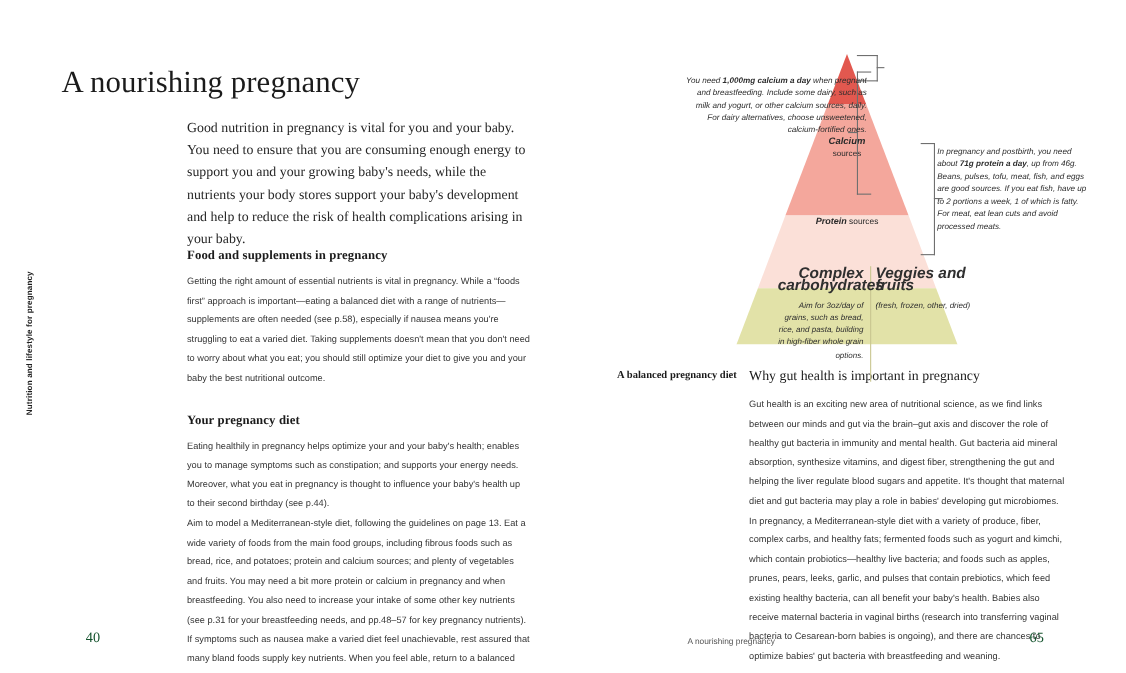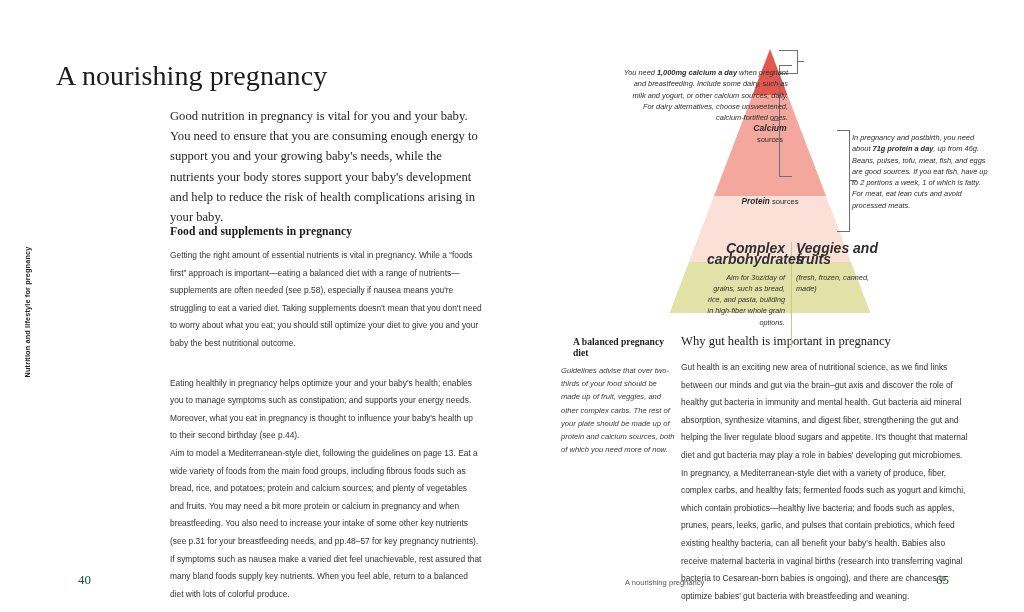--- a/index.html
+++ b/index.html
@@ -111,21 +111,21 @@
   }
 
   
   .note {
     position: absolute;
     left: 561px;
     top: 336px;
     width: 116px;
   }
   .note h4 {
-    margin: 0 0 6px 12px;
+    margin: 0 0 6px 0;
     font-family: "Liberation Serif", serif;
     font-size: 9.6px;
     font-weight: bold;
     color: #1b1b1b;
   }
   .note p {
     margin: 0;
     font-family: "Liberation Sans", sans-serif;
     font-style: italic;
     font-size: 7.6px;
@@ -275,27 +275,27 @@
   </div>
 
   <h1 class="headline">A nourishing pregnancy</h1>
 
   <div class="standfirst">Good nutrition in pregnancy is vital for you and your baby. You need to ensure that you are consuming enough energy to support you and your growing baby's needs, while the nutrients your body stores support your baby's development and help to reduce the risk of health complications arising in your baby.</div>
 
   <div class="col-left">
     <h3 class="sub">Food and supplements in pregnancy</h3>
     <p class="body">Getting the right amount of essential nutrients is vital in pregnancy. While a “foods first” approach is important—eating a balanced diet with a range of nutrients—supplements are often needed (see p.58), especially if nausea means you're struggling to eat a varied diet. Taking supplements doesn't mean that you don't need to worry about what you eat; you should still optimize your diet to give you and your baby the best nutritional outcome.</p>
     <div class="block-gap"></div>
+    <h3 class="sub">Your pregnancy diet</h3>
     <p class="body">Eating healthily in pregnancy helps optimize your and your baby's health; enables you to manage symptoms such as constipation; and supports your energy needs. Moreover, what you eat in pregnancy is thought to influence your baby's health up to their second birthday (see p.44).</p>
     <p class="body">Aim to model a Mediterranean-style diet, following the guidelines on page 13. Eat a wide variety of foods from the main food groups, including fibrous foods such as bread, rice, and potatoes; protein and calcium sources; and plenty of vegetables and fruits. You may need a bit more protein or calcium in pregnancy and when breastfeeding. You also need to increase your intake of some other key nutrients (see p.31 for your breastfeeding needs, and pp.48–57 for key pregnancy nutrients). If symptoms such as nausea make a varied diet feel unachievable, rest assured that many bland foods supply key nutrients. When you feel able, return to a balanced diet with lots of colorful produce.</p>
   </div>
 
   <div class="note">
     <h4>A balanced pregnancy diet</h4>
-    <p>Guidelines advise that over two-thirds of your food should be made up of fruit, veggies, and other complex carbs. The rest of your plate should be made up of protein and calcium sources, both of which you need more of now.</p>
   </div>
 
   <div class="col-right">
     <h3>Why gut health is important in pregnancy</h3>
     <p>Gut health is an exciting new area of nutritional science, as we find links between our minds and gut via the brain–gut axis and discover the role of healthy gut bacteria in immunity and mental health. Gut bacteria aid mineral absorption, synthesize vitamins, and digest fiber, strengthening the gut and helping the liver regulate blood sugars and appetite. It's thought that maternal diet and gut bacteria may play a role in babies' developing gut microbiomes. In pregnancy, a Mediterranean-style diet with a variety of produce, fiber, complex carbs, and healthy fats; fermented foods such as yogurt and kimchi, which contain probiotics—healthy live bacteria; and foods such as apples, prunes, pears, leeks, garlic, and pulses that contain prebiotics, which feed existing healthy bacteria, can all benefit your baby's health. Babies also receive maternal bacteria in vaginal births (research into transferring vaginal bacteria to Cesarean-born babies is ongoing), and there are chances to optimize babies' gut bacteria with breastfeeding and weaning.</p>
   </div>
 
   <div class="folio folio-left">40</div>
   <div class="folio folio-right">65</div>
   <div class="running-foot">A nourishing pregnancy</div>
@@ -326,21 +326,21 @@
 
     <div class="base-divider"></div>
 
     <div class="base-col base-left">
       <span class="hd"><span>Complex</span><br><span>carbohydrates</span></span>
       <span>Aim for 3oz/day of grains, such as bread, rice, and pasta, building in high-fiber whole grain options.</span>
     </div>
 
     <div class="base-col base-right">
       <span class="hd">Veggies and fruits</span>
-      <p>(fresh, frozen, canned, made)</p>
+      <p>(fresh, frozen, other, dried)</p>
     </div>
 
     <div class="bracket bk-oils"></div>
     <div class="bracket bk-oils-stub"></div>
     <div class="bracket bk-calcium"></div>
     <div class="bracket bk-calcium-stub"></div>
     <div class="bracket bk-protein"></div>
     <div class="bracket bk-protein-stub"></div>
 
 

